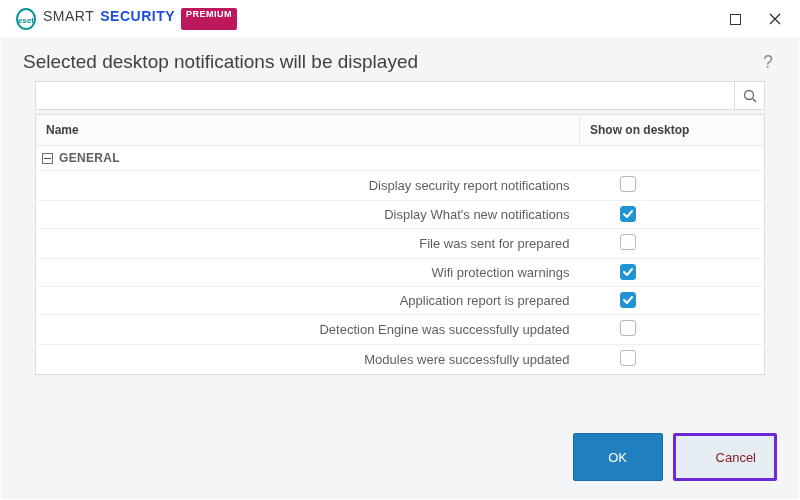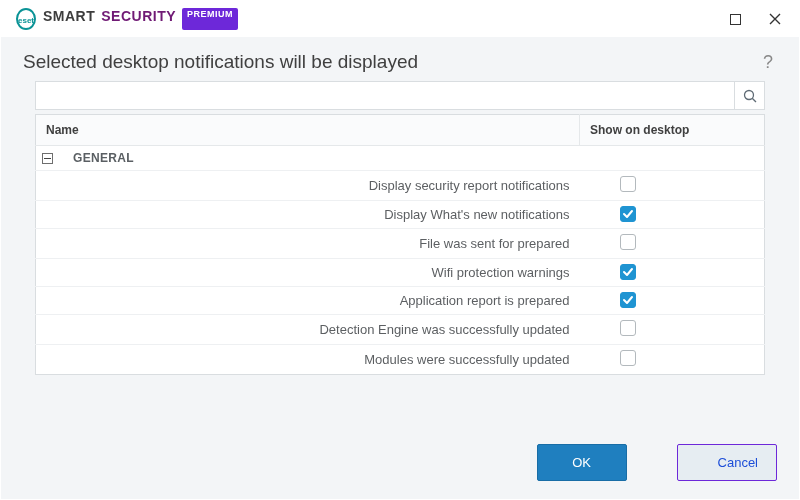--- a/index.html
+++ b/index.html
@@ -1,51 +1,51 @@
 <!DOCTYPE html>
 <html><head>
 <meta charset="utf-8">
 <style>
   * { box-sizing: border-box; }
   html, body { margin:0; padding:0; font-family: "Segoe UI", Arial, sans-serif; font-size:13px; color:#333; }
   .window { width:800px; height:500px; background:#f3f5f7; display:flex; flex-direction:column; border:1px solid #fff; }
   .titlebar { height:36px; background:#fff; display:flex; align-items:center; padding:0 4px 0 14px; }
   .brand { display:flex; gap:6px; }
-  .brand-word1 { color:#3d3d3d; font-weight:700; font-size:14px; letter-spacing:0.5px;}
-  .brand-word2 { color:#701a75; font-weight:600; font-size:14px; letter-spacing:0.5px;}
-  .brand-badge { background:#6d28d9; color:#fff; font-size:9px; font-weight:600; padding:1px 5px; border-radius:2px; letter-spacing:0.5px;}
+  .brand-word1 { color:#3d3d3d; font-weight:400; font-size:14px; letter-spacing:0.5px;}
+  .brand-word2 { color:#1d4ed8; font-weight:600; font-size:14px; letter-spacing:0.5px;}
+  .brand-badge { background:#be185d; color:#fff; font-size:9px; font-weight:600; padding:1px 5px; border-radius:2px; letter-spacing:0.5px;}
   .tb-spacer { flex:1; }
   .tb-btn { width:40px; height:36px; display:flex; align-items:center; justify-content:center; color:#333; }
   .header { padding:14px 22px 8px 22px; display:flex; align-items:center; }
   .header h1 { margin:0; font-size:19px; font-weight:400; color:#404040; flex:1; }
   .help { color:#888; font-size:18px; padding:0 4px;}
   .content { padding:0 34px; flex:1; overflow:auto; }
   .searchbar { display:flex; background:#fff; border:1px solid #d9dde0; margin-bottom:4px;}
   .searchbar input { flex:1; border:none; outline:none; padding:6px 8px; font-size:13px; background:transparent; }
   .searchbtn { width:30px; display:flex; align-items:center; justify-content:center; border-left:1px solid #d9dde0; color:#5f6b75;}
   table { width:100%; border-collapse:collapse; background:#fff; border:1px solid #d9dde0; }
   th { text-align:left; font-size:12px; font-weight:600; color:#404040; padding:8px 10px; background:#fafbfc; border-bottom:1px solid #e5e8ea;}
   th.col-name { width:auto; }
   th.col-show { width:185px; border-left:1px solid #e5e8ea;}
   tr.group td { background:#fff; border-top:1px solid #e8ebed; padding:5px 6px; }
-  .group-inner { display:flex; align-items:center; gap:20px; }
+  .group-inner { display:flex; align-items:center; gap:6px; }
   .collapse { width:11px; height:11px; border:1px solid #6e6e6e; display:flex; align-items:center; justify-content:center; font-size:11px; line-height:1; background:#fff; }
   .collapse::before { content:""; display:block; width:7px; height:1px; background:#444;}
   .group-label { font-size:12px; font-weight:700; color:#5a5f63; letter-spacing:0.3px; }
   tr.item td { border-top:1px solid #eef0f2; padding:5px 10px; color:#5c5f62; }
   tr.item td.name { padding-left:30px;text-align:right; }
   tr.item td.chk { text-align:left; padding-left:40px; }
   .cbox { width:16px; height:16px; border:1px solid #b3b9bd; border-radius:3px; background:#fff; display:inline-flex; align-items:center; justify-content:center;}
   .cbox.checked { background:#1f94d2; border-color:#1f94d2; }
   .cbox.checked svg { display:block; }
   .cbox svg { display:none; }
   .footer { padding:16px 22px 18px 22px; display:flex; justify-content:flex-end; gap:10px; }
-  .btn { min-width:90px; height:37px; border-radius:2px; font-size:13px; display:flex; align-items:center; justify-content:center; padding:0 18px;margin-left:40px;}
+  .btn { min-width:90px; height:48px; border-radius:2px; font-size:13px; display:flex; align-items:center; justify-content:center; padding:0 18px;}
   .btn-primary { background:#1f7fbf; color:#fff; border:1px solid #186da6;}
-  .btn-secondary { background:#e6edf2; color:#1d4ed8; border:1px solid #6d28d9;padding-left:40px;}
+  .btn-secondary { background:#e6edf2; color:#7f1d1d; border:3px solid #6d28d9;padding-left:40px;}
   svg.check { width:12px; height:12px; }
 </style>
 </head>
 <body>
 
 <div class="window">
 
   <div class="titlebar">
     <div class="brand">
       <svg width="22" height="22" viewBox="0 0 22 22">

